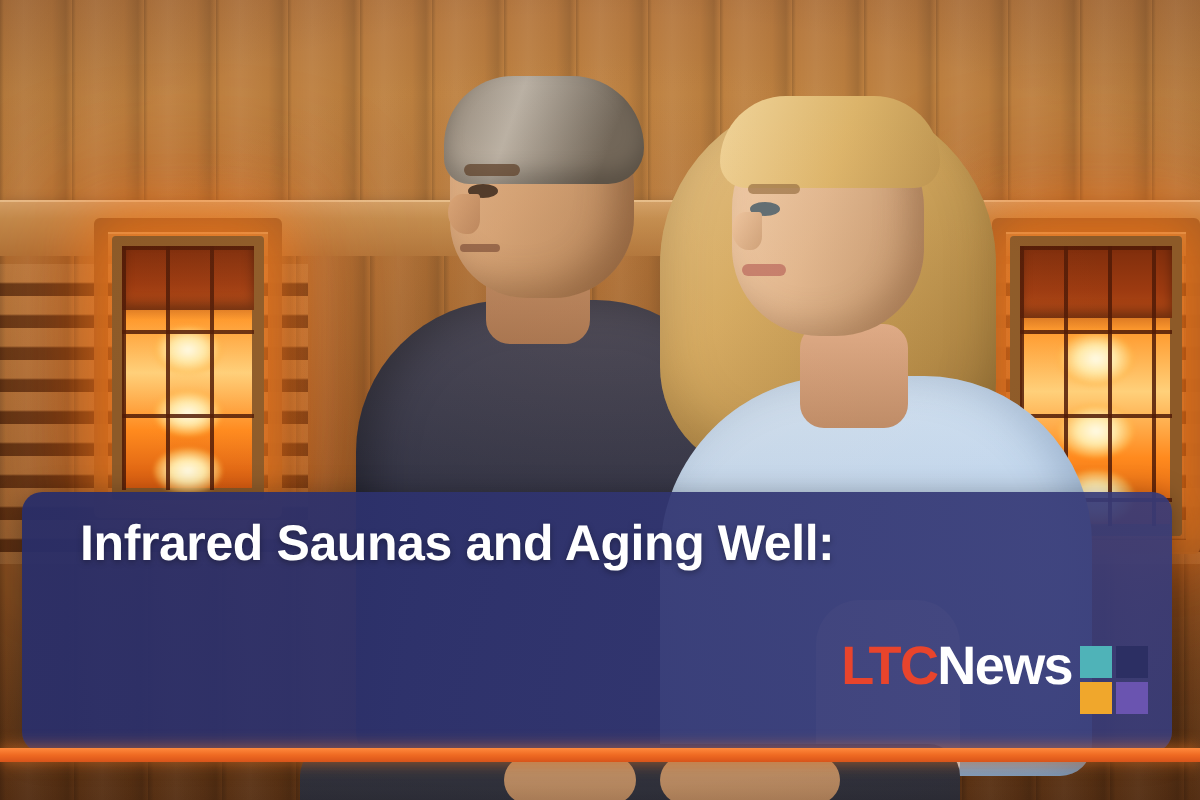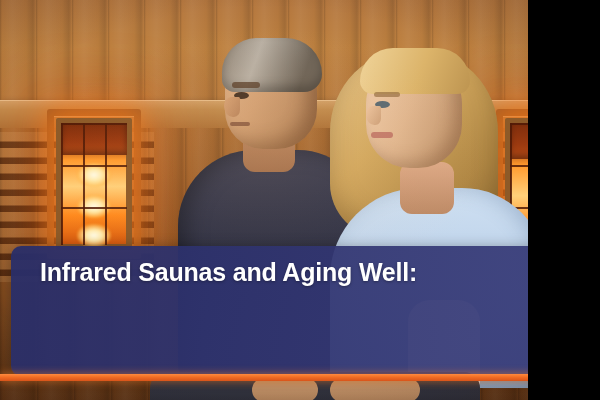--- a/index.html
+++ b/index.html
@@ -2,21 +2,21 @@
 <html><head>
 <meta charset="utf-8">
 <title>Infrared Saunas and Aging Well</title>
 <style>
   * { margin:0; padding:0; box-sizing:border-box; }
   html,body { width:600px; height:400px; overflow:hidden; background:#000; }
   body { font-family:"Liberation Sans", sans-serif; }
 
   .card {
     position:relative;
-    width:528px; height:400px;
+    width:600px; height:400px;
     overflow:hidden;
   }
 
   
   .photo { position:absolute; inset:0; overflow:hidden; background:#8a4a20; }
 
   
   .wall-upper {
     position:absolute; left:0; top:0; width:600px; height:118px;
     background:
@@ -321,20 +321,23 @@
   </div>
 
   <div class="banner">
     <div class="banner-inner">
       <div class="headline">Infrared Saunas and Aging Well:</div>
       <div class="sub">
       </div>
     </div>
 
     <div class="logo">
+      <div class="logo-word">
+        <span class="ltc">LTC</span><span class="news">News</span>
+      </div>
       <div class="logo-squares">
         <div class="sq" style="background:#4fb3b8"></div>
         <div class="sq" style="background:#2c2f63"></div>
         <div class="sq" style="background:#f0a72c"></div>
         <div class="sq" style="background:#6a54b0"></div>
       </div>
     </div>
   </div>
 
   <div class="orange-rule"></div>

